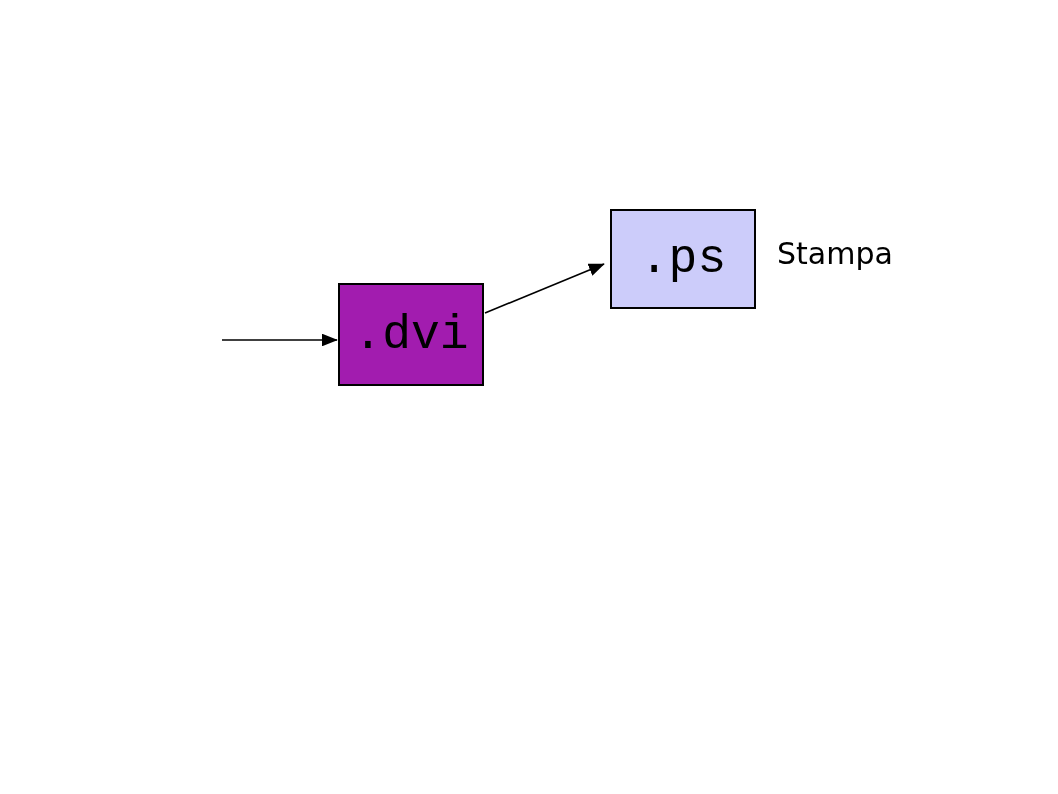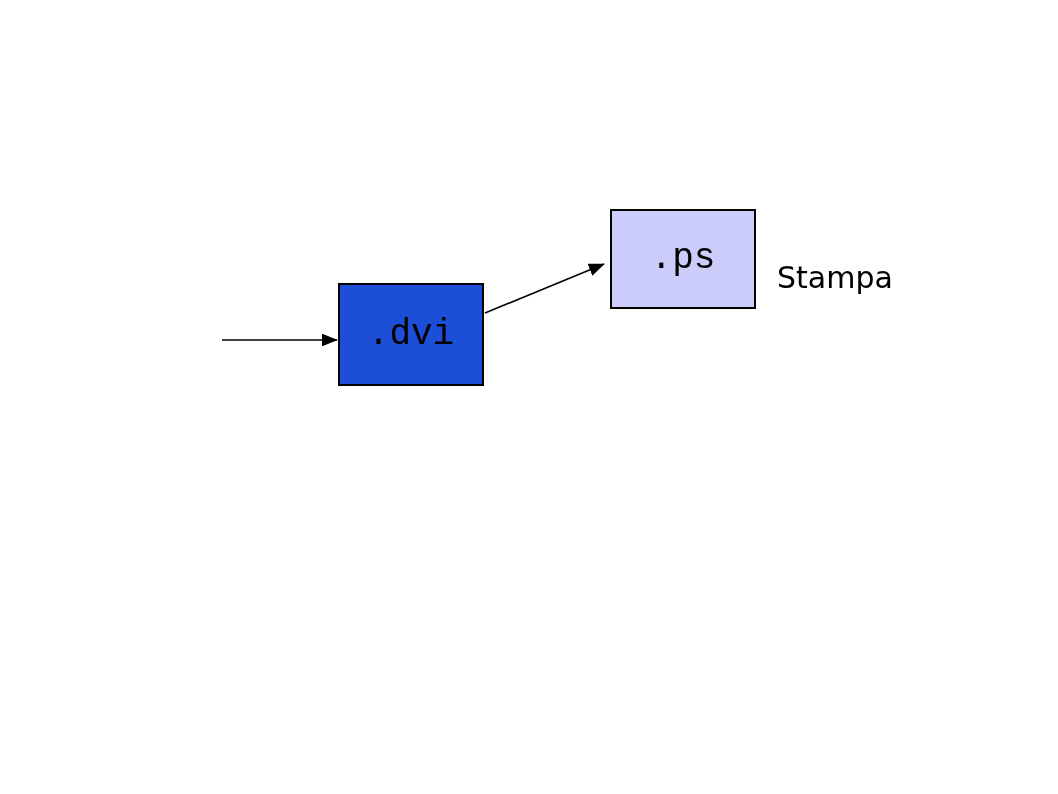--- a/index.html
+++ b/index.html
@@ -24,21 +24,21 @@
   .node-box {
     position: absolute;
     box-sizing: border-box;
     border: 2px solid #000000;
     display: flex;
     align-items: center;
     justify-content: center;
   }
   .node-label {
     font-family: "Liberation Mono", "DejaVu Sans Mono", monospace;
-    font-size: 36px;
+    font-size: 48px;
     line-height: 1;
     color: #000000;
     white-space: pre;
     letter-spacing: 0px;
   }
   #node-tex {
     left: 73px;
     top: 287px;
     width: 146px;
     height: 96px;
@@ -64,30 +64,29 @@
   }
   #annotation-stampa {
     position: absolute;
     left: 777px;
     top: 239px;
     font-family: "DejaVu Sans", "Liberation Sans", sans-serif;
     font-size: 30px;
     line-height: 1;
     color: #111111;
     white-space: pre;
-    margin-top: 24px;
   }
 </style>
 </head>
 <body style="width: 1058px; height: 794px;">
 
 <div id="canvas" style="width: 1058px; height: 794px; background: rgb(255, 255, 255);">
 
 
-  <div class="node-box" id="node-dvi" style="background: #1d4ed8; left: 338px; top: 283px; width: 146px; height: 103px; border-color: rgb(0, 0, 0);">
+  <div class="node-box" id="node-dvi" style="background: #a21caf; left: 338px; top: 283px; width: 146px; height: 103px; border-color: rgb(0, 0, 0);">
     <span class="node-label">.dvi</span>
   </div>
 
   <div class="node-box" id="node-ps" style="background: rgb(204, 204, 250); left: 610px; top: 209px; width: 146px; height: 100px; border-color: rgb(0, 0, 0);">
     <span class="node-label">.ps</span>
   </div>
 
   <svg id="arrows-layer" viewBox="0 0 1058 794" width="1058" height="794">
     <defs>
       <marker id="arrowhead" markerWidth="10" markerHeight="8" refX="9.5" refY="4" orient="auto" markerUnits="strokeWidth">

